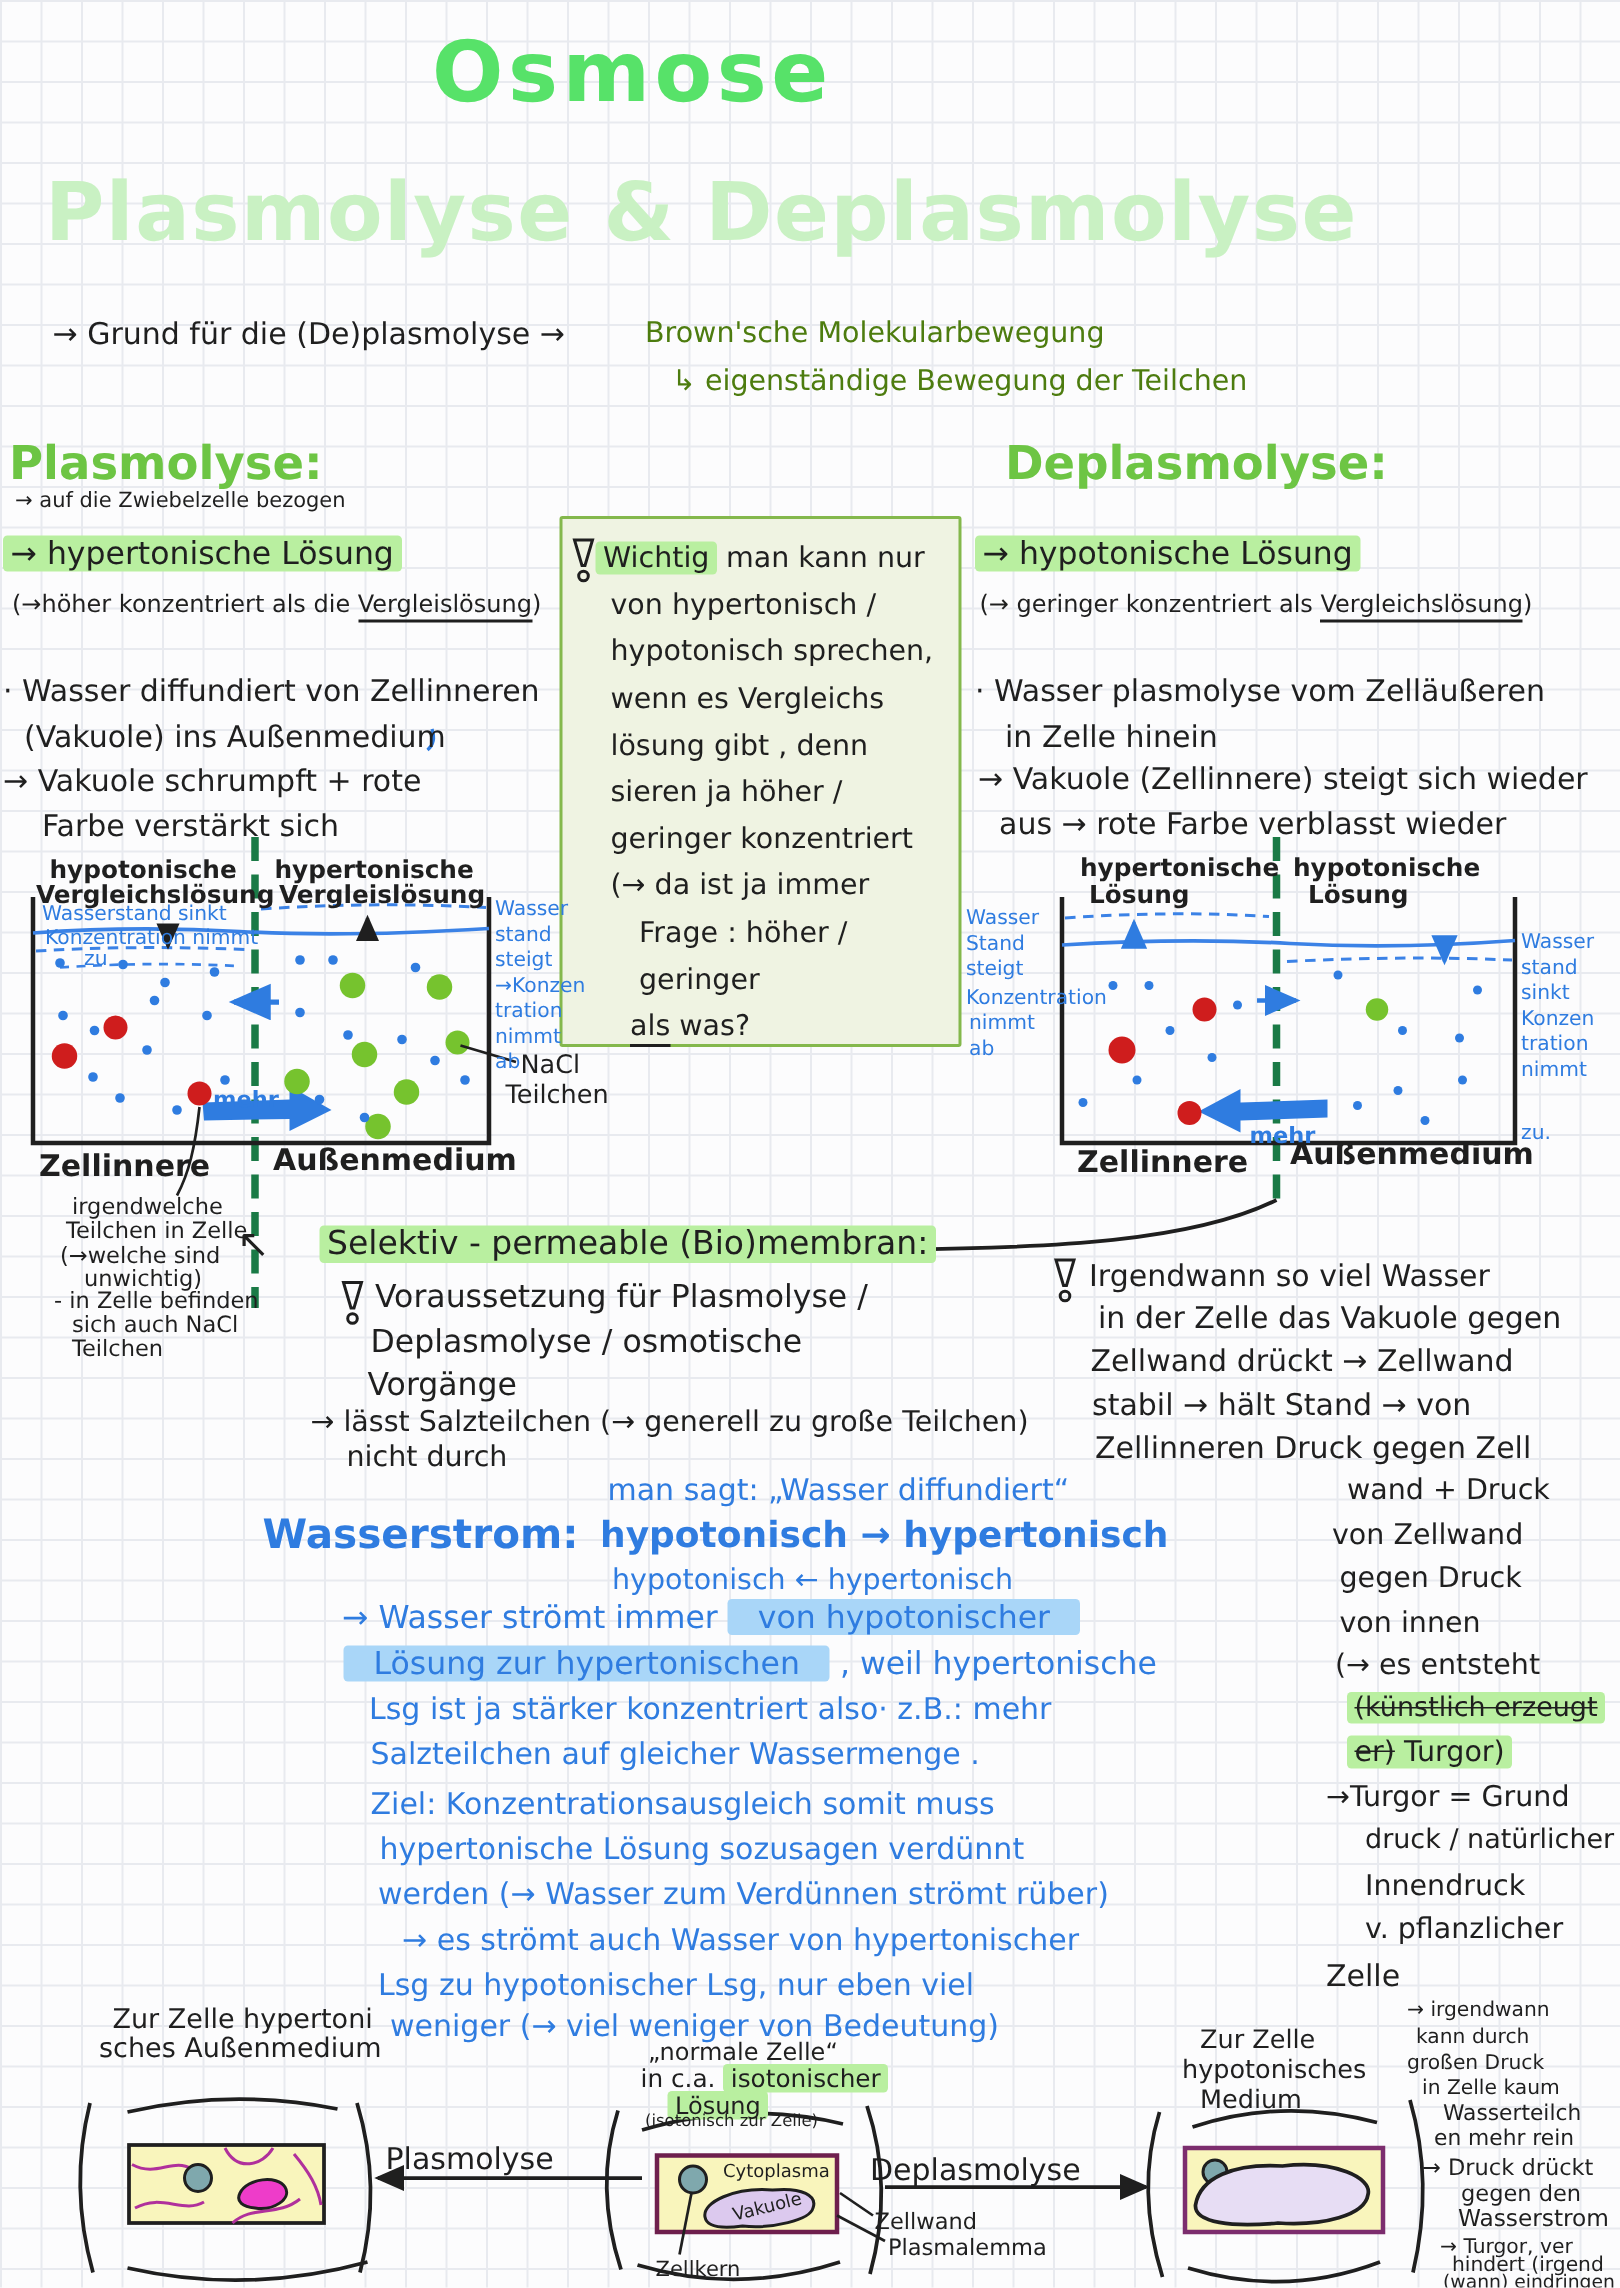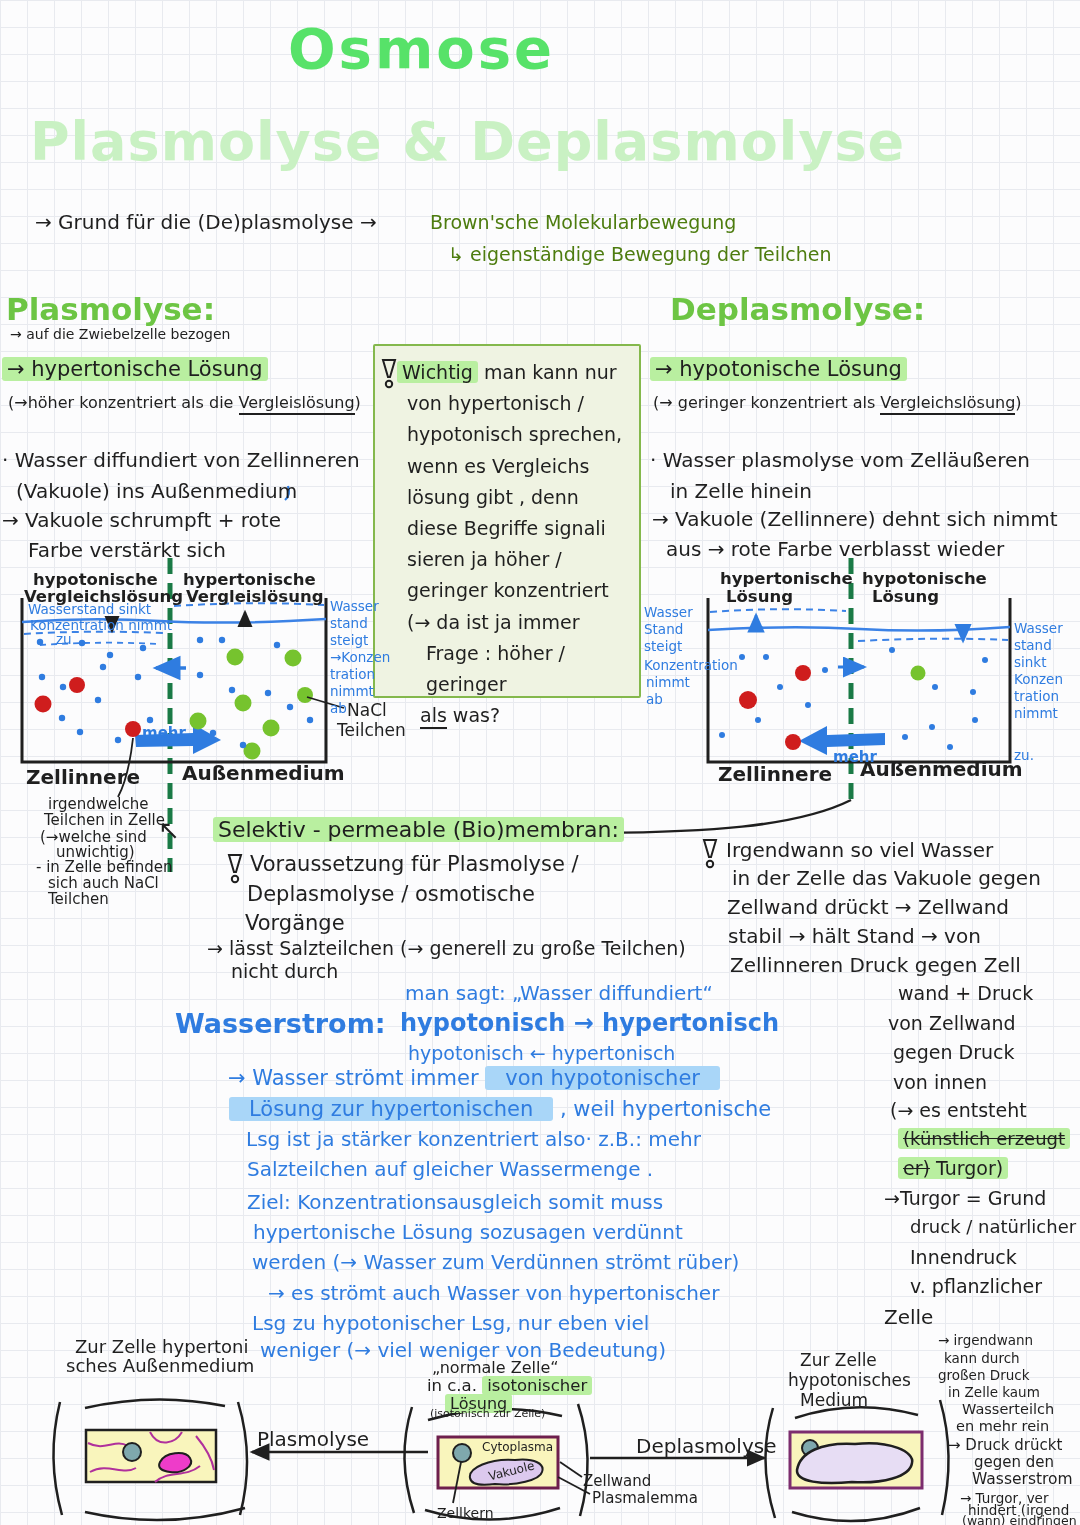--- a/index.html
+++ b/index.html
@@ -207,38 +207,37 @@
 <div class="wbox">
   <svg class="excl" style="left:6px;top:12px;" width="16" height="32" viewBox="0 0 16 32">
     <path d="M2 2 L14 2 L9 19 L7 19 Z" fill="none" stroke="#1f1f1f" stroke-width="2"></path>
     <circle cx="8" cy="26" r="3.2" fill="none" stroke="#1f1f1f" stroke-width="2"></circle>
   </svg>
   <div class="w1"><span class="hlg">Wichtig</span><span> man kann nur</span></div>
   <div>von hypertonisch /</div>
   <div>hypotonisch sprechen,</div>
   <div>wenn es Vergleichs</div>
   <div>lösung gibt , denn</div>
-  <div>diese Begriffe signali</div>
   <div>sieren ja höher /</div>
   <div>geringer konzentriert</div>
   <div>(→ da ist ja immer</div>
   <div class="ind1">Frage : höher / geringer</div>
   <div class="ind2"><span class="u">als</span><span> was?</span></div>
 </div>
 
 <div class="t b green" style="left:670px;top:291px;font-size:31px;">Deplasmolyse:</div>
 <div class="t" style="left:650px;top:357px;font-size:21px;">
   <span class="hlg">→ hypotonische  Lösung</span>
 </div>
 <div class="t" style="left:653px;top:393px;font-size:16px;">
   <span>(→ geringer konzentriert als </span><span class="u">Vergleichslösung</span><span>)</span>
 </div>
 <div class="t" style="left:650px;top:448px;font-size:20px;">·  Wasser plasmolyse vom Zelläußeren</div>
 <div class="t" style="left:670px;top:479px;font-size:20px;">in Zelle hinein</div>
-<div class="t" style="left:652px;top:507px;font-size:20px;">→ Vakuole (Zellinnere) dehnt sich nimmt</div>
+<div class="t" style="left:652px;top:507px;font-size:20px;">→ Vakuole (Zellinnere) steigt sich wieder</div>
 <div class="t" style="left:666px;top:537px;font-size:20px;">aus → rote Farbe verblasst wieder</div>
 
 <div class="t b" style="left:33px;top:570px;font-size:16.5px;">hypotonische</div>
 <div class="t b" style="left:24px;top:587px;font-size:16.5px;">Vergleichslösung</div>
 <div class="t b" style="left:183px;top:570px;font-size:16.5px;">hypertonische</div>
 <div class="t b" style="left:186px;top:587px;font-size:16.5px;">Vergleislösung</div>
 <div class="t blue" style="left:28px;top:601px;font-size:13.5px;">Wasserstand sinkt</div>
 <div class="t blue" style="left:30px;top:617px;font-size:13.5px;">Konzentration nimmt</div>
 <div class="t blue" style="left:56px;top:631px;font-size:13.5px;">zu</div>
 <div class="t blue" style="left:330px;top:598px;font-size:13.5px;">Wasser</div>
@@ -362,16 +361,16 @@
 </div>
 <div class="t" style="left:445px;top:1394px;font-size:16px;">
   <span class="hlg">Lösung</span>
 </div>
 <div class="t" style="left:430px;top:1407px;font-size:11px;">(isotonisch zur Zelle)</div>
 <div class="t" style="left:482px;top:1440px;font-size:12px;">Cytoplasma</div>
 <div class="t" style="left:488px;top:1464px;font-size:12px;transform:rotate(-14deg);">Vakuole</div>
 <div class="t" style="left:437px;top:1505px;font-size:14px;">Zellkern</div>
 <div class="t" style="left:583px;top:1472px;font-size:15px;">Zellwand</div>
 <div class="t" style="left:592px;top:1489px;font-size:15px;">Plasmalemma</div>
-<div class="t" style="left:636px;top:1434px;font-size:20px;">Deplasmolyse</div>
+<div class="t" style="left:580px;top:1434px;font-size:20px;">Deplasmolyse</div>
 <div class="t" style="left:800px;top:1350px;font-size:17px;">Zur Zelle</div>
 <div class="t" style="left:788px;top:1370px;font-size:17px;">hypotonisches</div>
 <div class="t" style="left:800px;top:1390px;font-size:17px;">Medium</div>
 
 </body></html>

